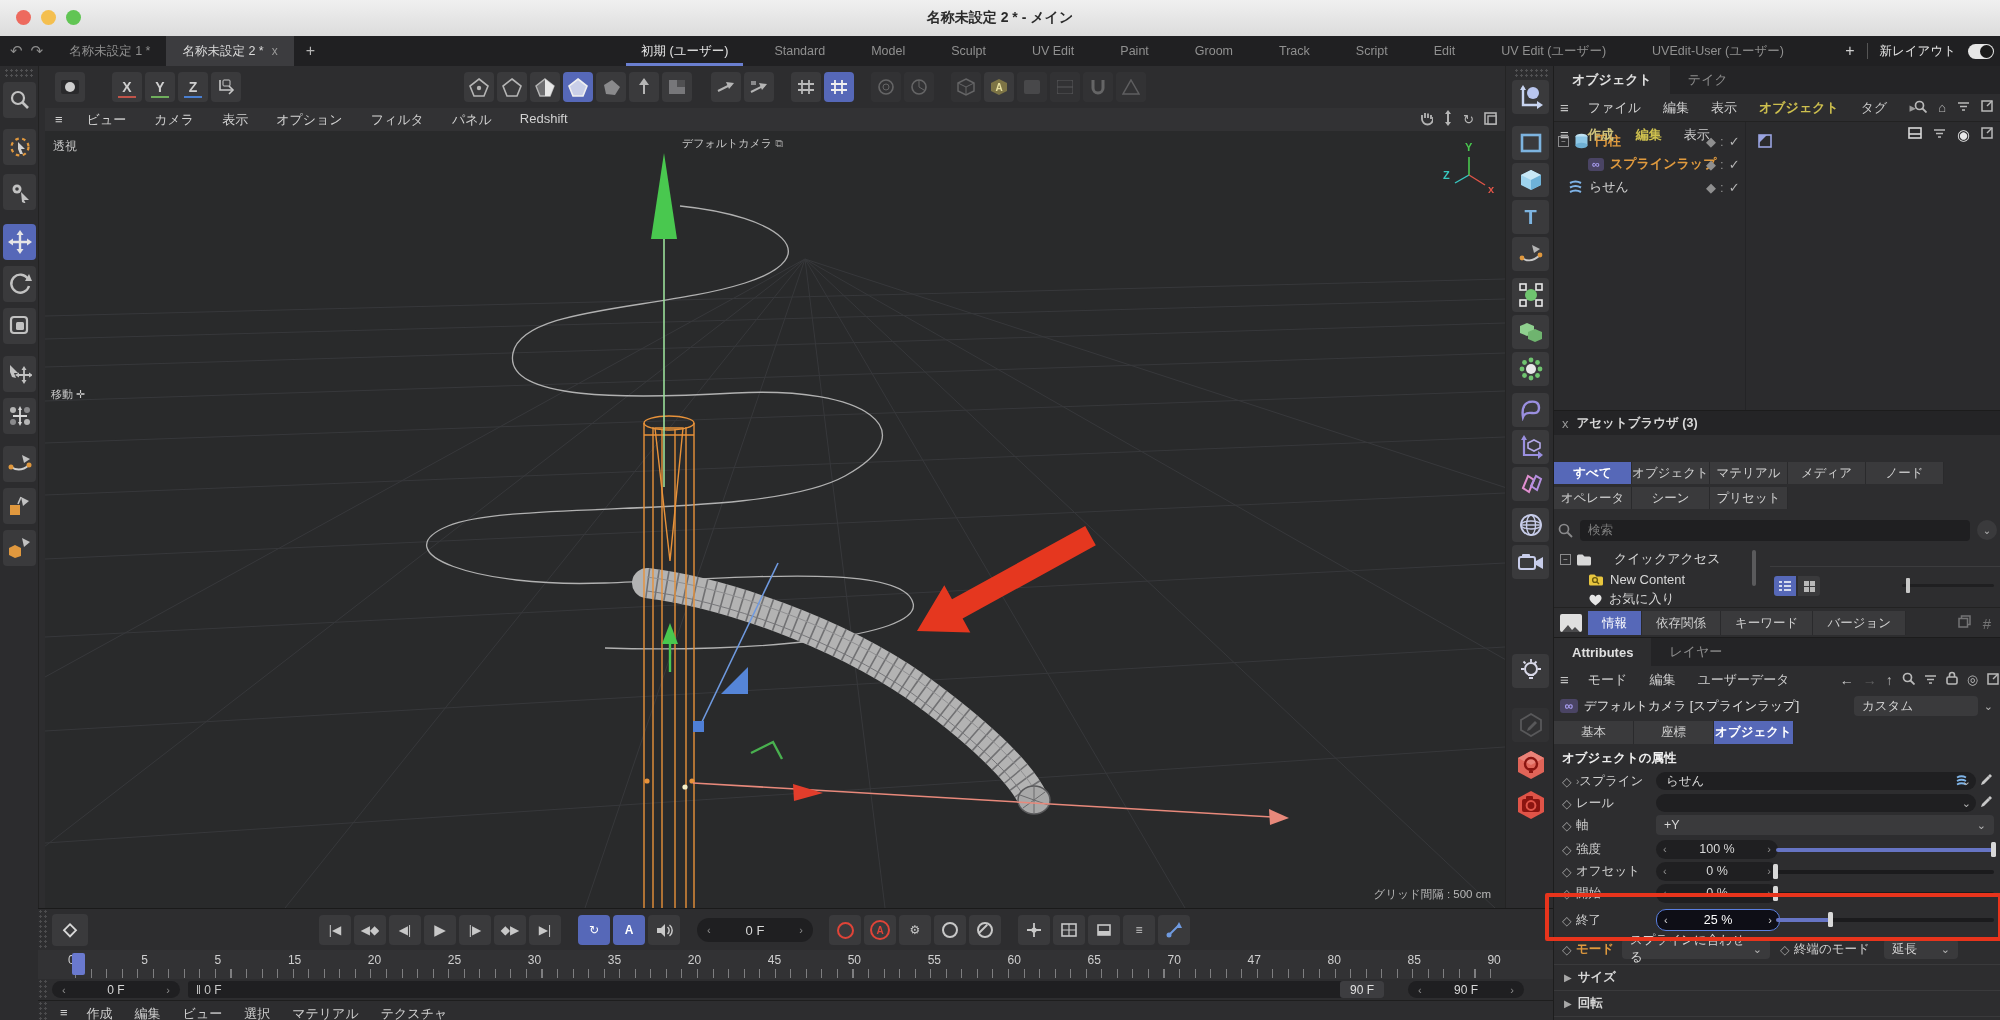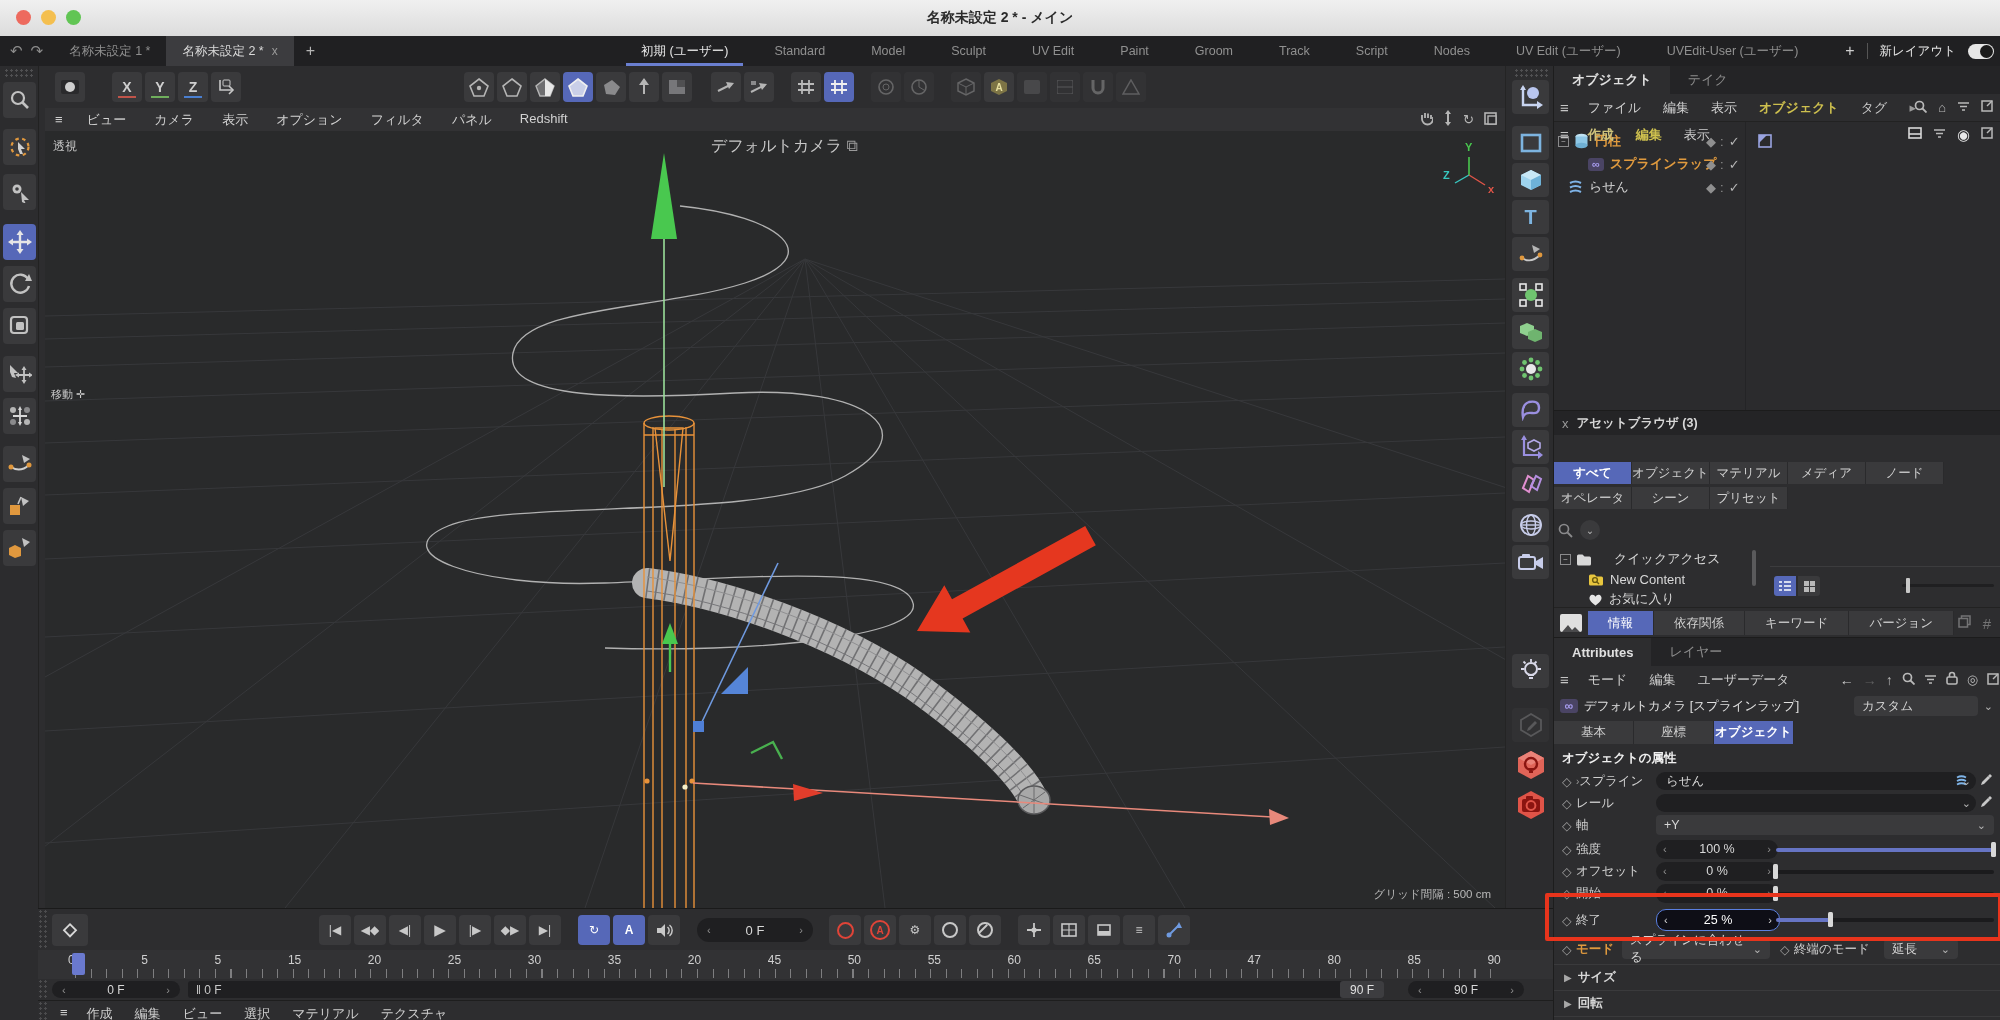--- a/index.html
+++ b/index.html
@@ -62,21 +62,21 @@
   .pmenu-item{padding:0 11px;color:#cfcfcf;font-size:13px;white-space:nowrap;}
   .pmenu-item.hl{color:#cdbf4e;font-weight:bold;}
   .pmenu-icons{position:absolute;right:8px;display:flex;gap:11px;align-items:center;color:#b9b9b9;}
   .tree-row{position:absolute;left:0;height:22px;display:flex;align-items:center;font-size:13px;}
   .obj-name{color:#e09a3e;font-weight:bold;margin-left:6px;}
   .obj-name.plain{color:#d6d6d6;font-weight:normal;}
   .row-marks{position:absolute;display:flex;align-items:center;gap:4px;color:#8f8f8f;}
   .filter-btn{height:22px;display:flex;align-items:center;justify-content:center;background:#3a3a3c;color:#d0d0d0;font-size:12.5px;border-right:1px solid #2a2a2c;flex:1;white-space:nowrap;}
   .filter-btn.active{background:#5668b8;color:#fff;font-weight:bold;}
   .search-box{background:#1f1f21;border-radius:4px;color:#7e7e7e;display:flex;align-items:center;padding:0 8px;font-size:12.5px;}
-  .btab{height:24px;display:flex;align-items:center;padding:0 20px;background:#3a3a3c;color:#cfcfcf;font-size:12.5px;border-right:1px solid #2a2a2c;}
+  .btab{height:24px;display:flex;align-items:center;padding:0 14px;background:#3a3a3c;color:#cfcfcf;font-size:12.5px;border-right:1px solid #2a2a2c;}
   .btab.active{background:#5668b8;color:#fff;}
   
   .attr-row{position:absolute;left:0;width:447px;height:22px;display:flex;align-items:center;font-size:12.5px;color:#cfcfcf;}
   .diamond{color:#9a9a9a;margin-left:8px;width:14px;}
   .attr-label{margin-left:0;}
   .link-field{position:absolute;left:102px;width:300px;height:18px;background:#1f1f21;border-radius:9px;display:flex;align-items:center;padding:0 10px;color:#d6d6d6;}
   .stepper{position:absolute;left:102px;width:108px;height:19px;background:#1f1f21;border-radius:10px;display:flex;align-items:center;justify-content:space-between;padding:0 7px;color:#d8d8d8;}
   .stepper .arr{color:#8f8f8f;font-size:11px;}
   .stepper.sel{background:#0e0e16;border:1px solid #5a7fe0;}
   .slider{position:absolute;left:222px;width:218px;height:19px;}
@@ -136,21 +136,21 @@
 
   <div class="layout-tab active">初期 (ユーザー)</div>
       <div class="layout-tab">Standard</div>
       <div class="layout-tab">Model</div>
       <div class="layout-tab">Sculpt</div>
       <div class="layout-tab">UV Edit</div>
       <div class="layout-tab">Paint</div>
       <div class="layout-tab">Groom</div>
       <div class="layout-tab">Track</div>
       <div class="layout-tab">Script</div>
-      <div class="layout-tab">Nodes</div>
+      <div class="layout-tab">Edit</div>
       <div class="layout-tab">UV Edit (ユーザー)</div>
       <div class="layout-tab">UVEdit-User (ユーザー)</div>
     </div>
   <div class="tabrow-right">
     <span style="color:#cfcfcf;font-size:16px;">+</span>
     <span class="vdiv"></span>
     <span style="color:#e2e2e2;font-size:12.5px;">新レイアウト</span>
     <span class="toggle-pill"></span>
   </div>
 
@@ -535,21 +535,21 @@
       <g font-size="11" font-weight="bold">
         <line x1="1424" y1="44" x2="1424" y2="26" stroke="#49c84f" stroke-width="1.6"></line>
         <line x1="1424" y1="44" x2="1410" y2="52" stroke="#38c8c0" stroke-width="1.4"></line>
         <line x1="1424" y1="44" x2="1440" y2="54" stroke="#e05548" stroke-width="1.4"></line>
         <text x="1420" y="20" fill="#49c84f" id="gz-y">Y</text>
         <text x="1398" y="48" fill="#38c8c0" id="gz-z">Z</text>
         <text x="1443" y="62" fill="#e05548" id="gz-x">x</text>
       </g>
     </svg>
     <span class="abs" style="left:8px;top:7px;font-size:12px;color:#c8c8c8">透視</span>
-    <span class="abs" style="left:666px;top:5px;font-size:16px;color:#c8c8c8"><span>デフォルトカメラ</span> <span style="color:#9a9a9a">⧉</span></span>
+    <span class="abs" style="left:637px;top:5px;font-size:11px;color:#c8c8c8"><span>デフォルトカメラ</span> <span style="color:#9a9a9a">⧉</span></span>
     <span class="abs" style="left:6px;top:256px;font-size:11px;color:#cfcfcf"><span>移動</span> ✛</span>
     <span class="abs" style="right:14px;bottom:6px;font-size:11.5px;color:#b8b8b8">グリッド間隔 : 500 cm</span>
   </div>
 
   <div class="abs strip">
     <div class="strip-dots"></div>
     <div class="strip-btn" style="top:14px">
         <svg width="24" height="24">
           <path d="M4 2 V20 H20" stroke="#c8d4f0" fill="none" stroke-width="2.4"></path>
           <polygon points="24,20 18,16 18,24" fill="#c8d4f0"></polygon>
@@ -780,20 +780,23 @@
 
     <div class="filter-btn">オペレータ</div>
         <div class="filter-btn">シーン</div>
         <div class="filter-btn">プリセット</div>
       </div>
     <div class="abs" style="left:4px;top:452px;width:439px;height:24px;display:flex;align-items:center;gap:7px">
       <svg width="15" height="15">
           <circle cx="6" cy="6" r="4.5" fill="none" stroke="#8a8a8c" stroke-width="1.7"></circle>
           <path d="M9.5 9.5 L14 14" stroke="#8a8a8c" stroke-width="1.8"></path>
         </svg>
+      <div class="search-box" style="flex:1;height:21px">
+          <span>検索</span>
+        </div>
       <span style="width:20px;height:20px;border-radius:50%;background:#3a3a3c;display:flex;align-items:center;justify-content:center;color:#b5b5b5;font-size:10px">⌄</span>
     </div>
     <div class="abs" style="left:0;top:482px;width:447px;height:58px">
       <div class="tree-row" style="top:0;left:6px">
         <span style="width:9px;height:9px;border:1px solid #8a8a8c;display:inline-flex;align-items:center;justify-content:center;font-size:8px;color:#b5b5b5">−</span>
         <svg width="16" height="13" style="margin-left:5px">
             <path d="M1 3 a1.5 1.5 0 0 1 1.5-1.5 h4 l2 2 h5 a1.5 1.5 0 0 1 1.5 1.5 v6 a1.5 1.5 0 0 1 -1.5 1.5 h-11 a1.5 1.5 0 0 1 -1.5 -1.5 z" fill="#d8d8d8"></path>
           </svg>
         <span style="margin-left:22px;color:#d8d8d8">クイックアクセス</span>
       </div>

